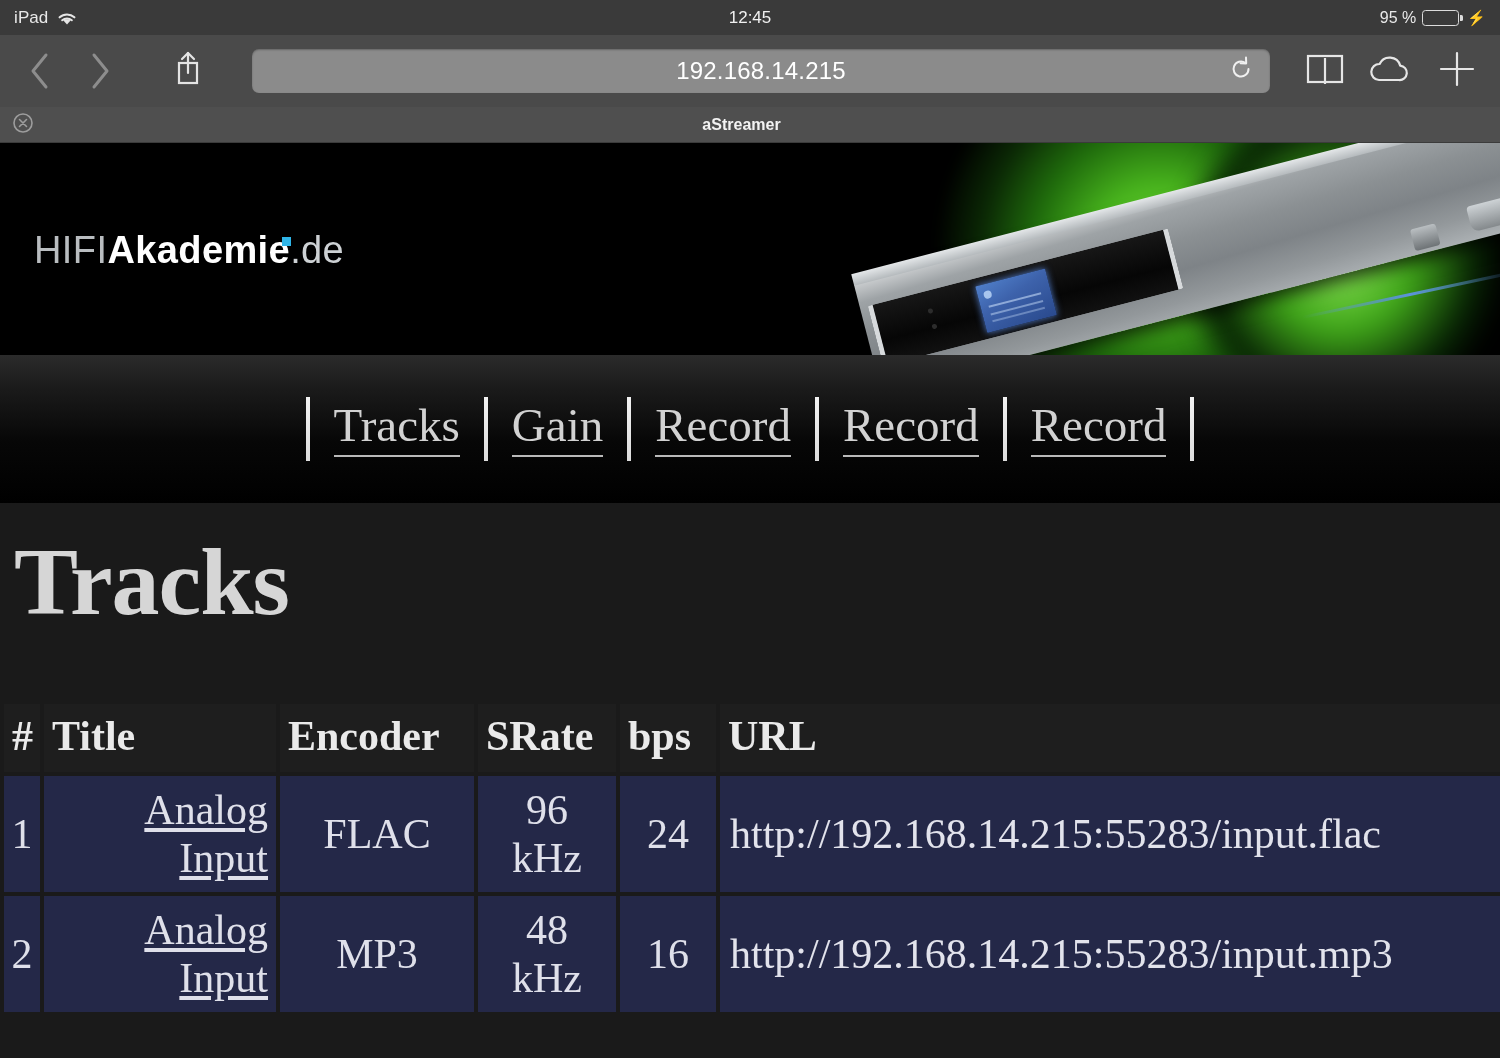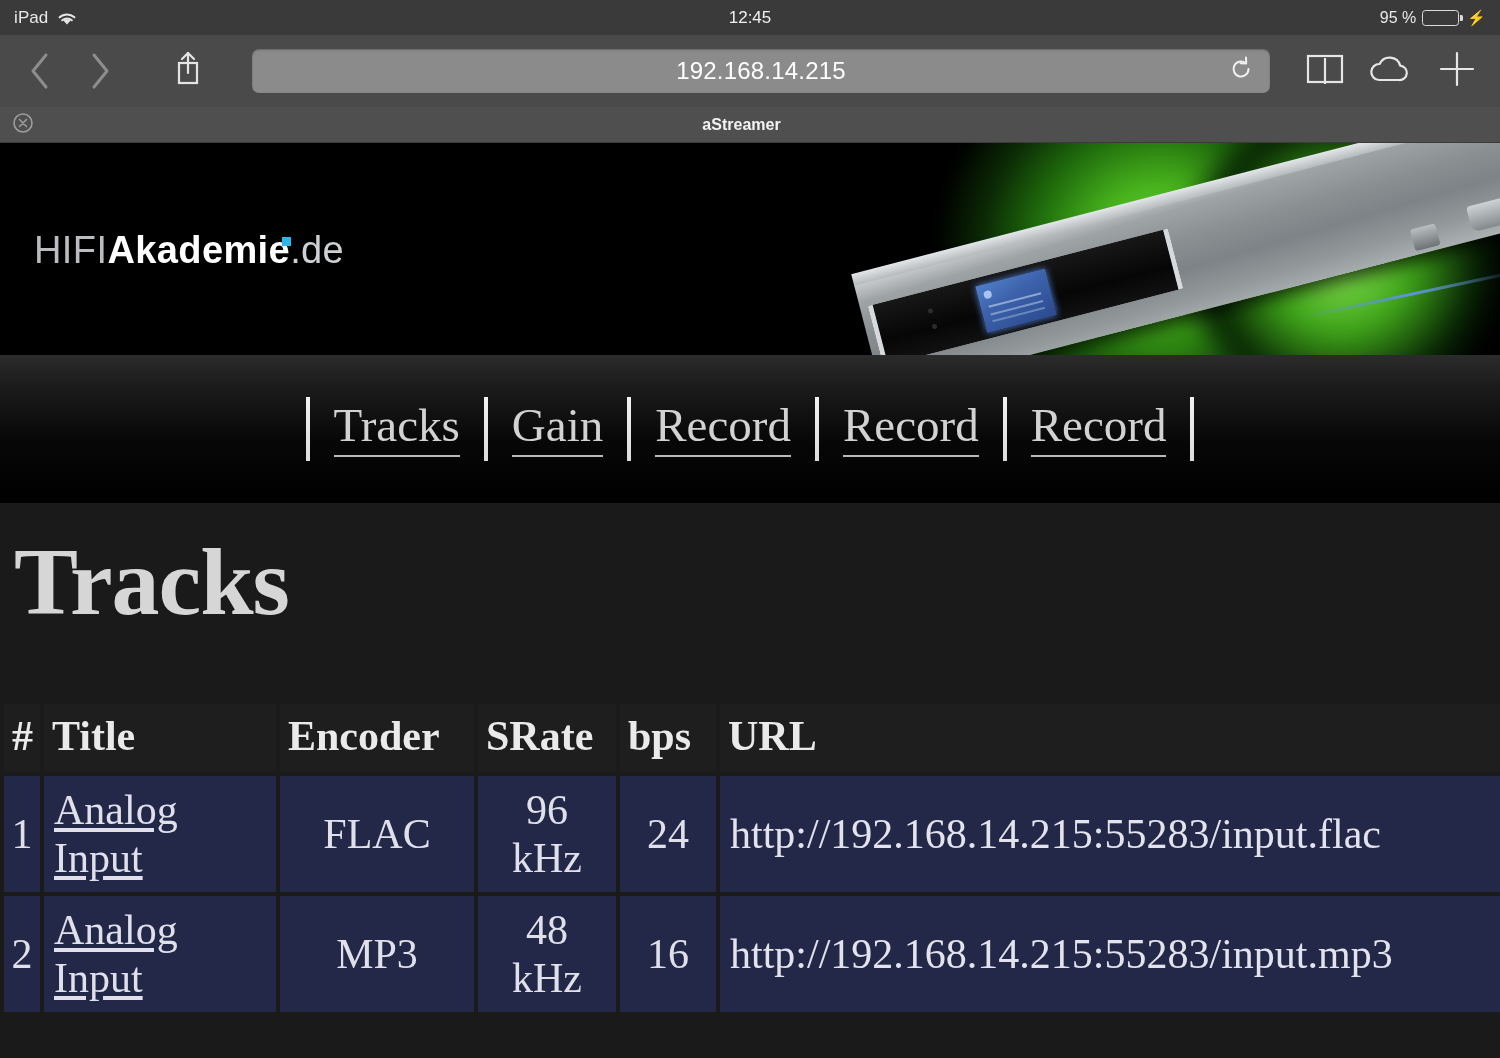--- a/index.html
+++ b/index.html
@@ -281,21 +281,21 @@
     text-align: center;
   }
   .col-num   { width: 36px; }
   .col-title { width: 232px; }
   .col-enc   { width: 194px; }
   .col-srate { width: 138px; }
   .col-bps   { width: 96px; }
   .col-url   { width: 800px; }
 
   td.cell-num { text-align: center; padding-left: 0; padding-right: 0; }
-  td.cell-title { text-align: left; padding-left: 10px; }
+  td.cell-title { text-align: right; padding-left: 10px; }
   td.cell-url { text-align: left; padding-left: 10px; white-space: nowrap; }
   .track-link {
     color: #dfe0ea;
     text-decoration: underline;
     text-underline-offset: 4px;
   }
   .url-text { color: #e2e3ec; }
 </style>
 </head>
 <body>

